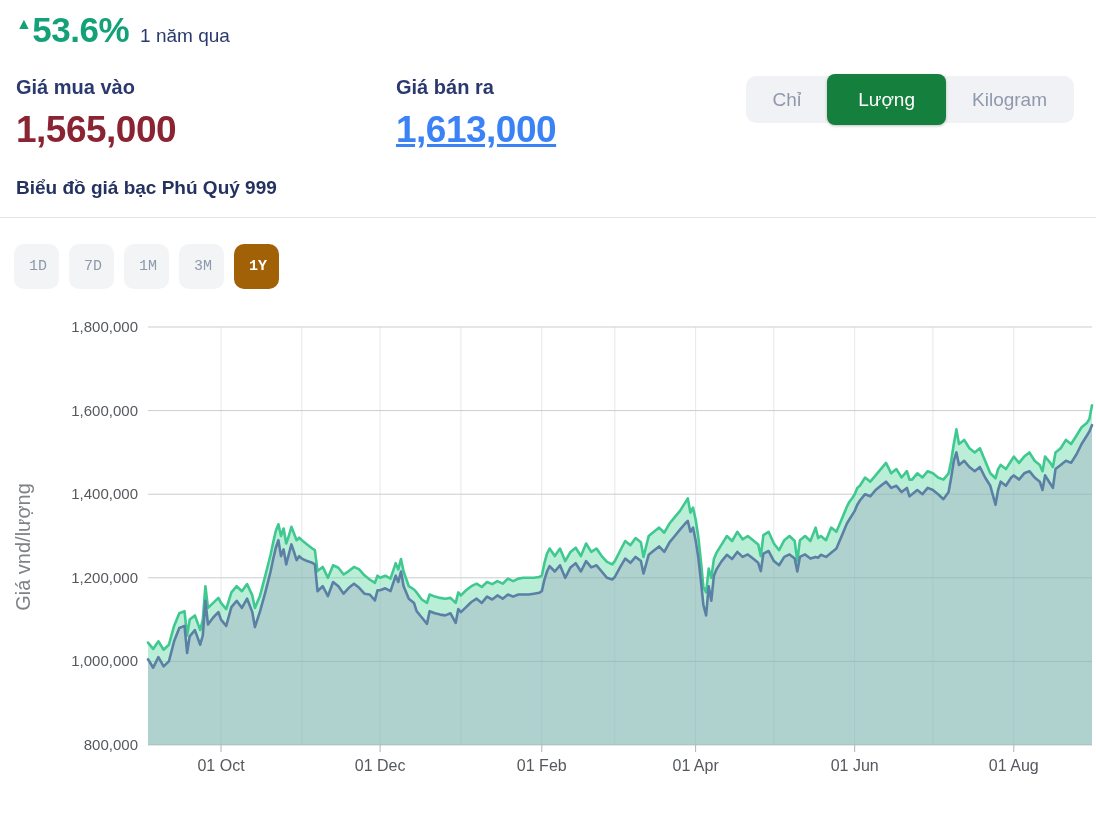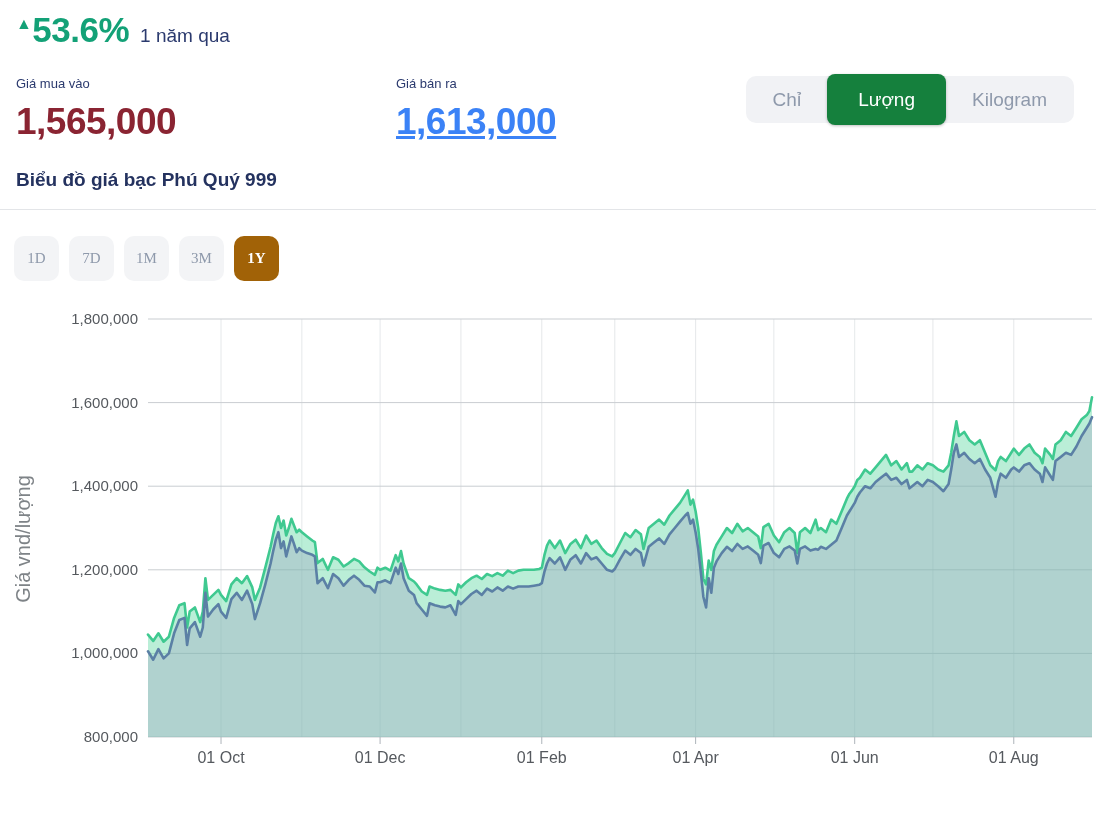--- a/index.html
+++ b/index.html
@@ -11,36 +11,36 @@
   }
   .header { padding:10px 16px 0 16px; }
   .pct-row { display:flex; align-items:baseline; gap:11px; }
   .pct { font-size:35px; font-weight:700; color:#13a177; letter-spacing:-0.5px; }
   .pct .arrow { font-size:16px; position:relative; top:-13px; margin-right:1px; }
   .period { font-size:19px; color:#2b3a6e; }
   .updated { font-size:19px; color:#2b3a6e; margin-top:9px; }
 
   .price-row { display:flex; margin-top:26px; padding:0 16px; position:relative; }
   .price-block { width:380px; }
-  .price-label { font-size:13px; color:#2b3a6e; }
+  .price-label { font-size:20px; color:#2b3a6e;font-weight:bold; }
   .price-value { font-size:37px; font-weight:700; margin-top:10px; letter-spacing:-0.5px; }
   .price-value.buy { color:#8a2432; }
   .price-value.sell { color:#3b82f6;text-decoration:underline; }
 
   .unit-toggle { position:absolute; right:22px; top:0; background:#f1f2f5; border-radius:10px; display:flex; align-items:flex-start; }
   .seg { border:none; background:transparent; color:#8e99ab; font-size:19px; line-height:21px;
          padding:13px 27px; border-radius:10px; cursor:pointer; font-family:inherit; white-space:nowrap; }
   .seg.active { background:#15803d; color:#ffffff; border-radius:8px; padding:15px 31px; margin:-2px -1px; box-shadow:0 1px 3px rgba(0,0,0,0.25); }
 
   .chart-title { margin:26px 16px 0 16px; font-size:19px; font-weight:700; color:#24325f; }
   .divider { border:none; border-top:1px solid #e3e5e8; margin:18px 0 0 0; }
 
   .range-row { display:flex; gap:10px; margin:26px 0 0 14px; }
   .range-btn { min-width:45px; height:45px; border:none; border-radius:10px; background:#f3f4f6;
-               color:#8e99ab; font-size:15px; cursor:pointer; font-family:Liberation Serif, serif; padding:0 12px; }
+               color:#8e99ab; font-size:15px; cursor:pointer; font-family:Liberation Mono, monospace; padding:0 12px;text-align:right; }
   .range-btn.active { background:#a16207; color:#ffffff; font-weight:700; }
 
   .chart-wrap { position:relative; height:470px; margin-top:18px; }
   .chart-wrap svg { position:absolute; left:0; top:0; }
 </style>
 </head>
 <body>
 
 <div class="header">
   <div class="pct-row">

